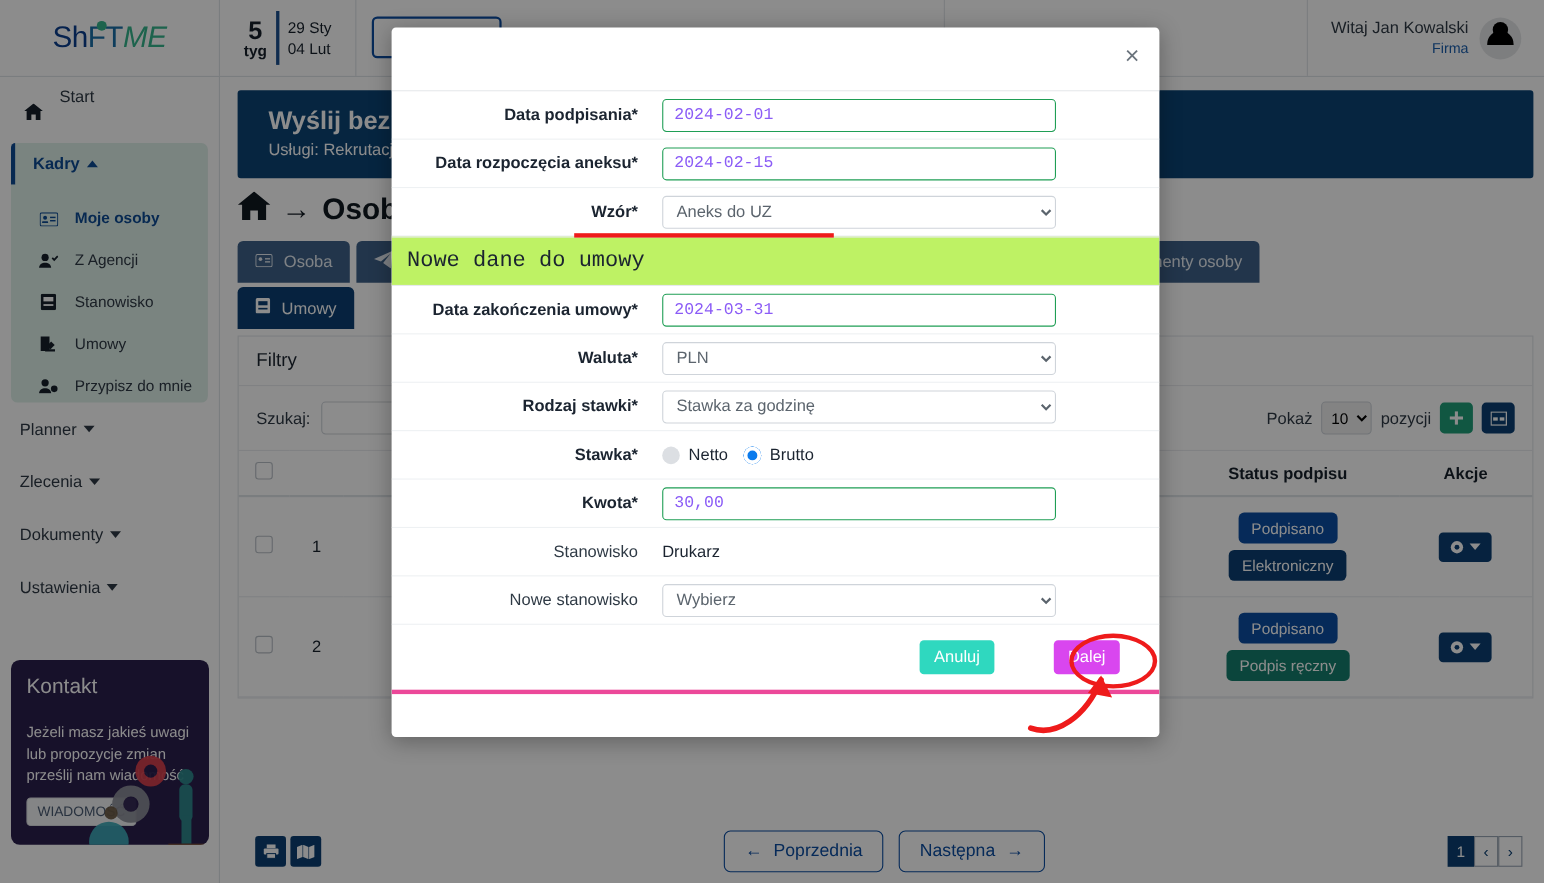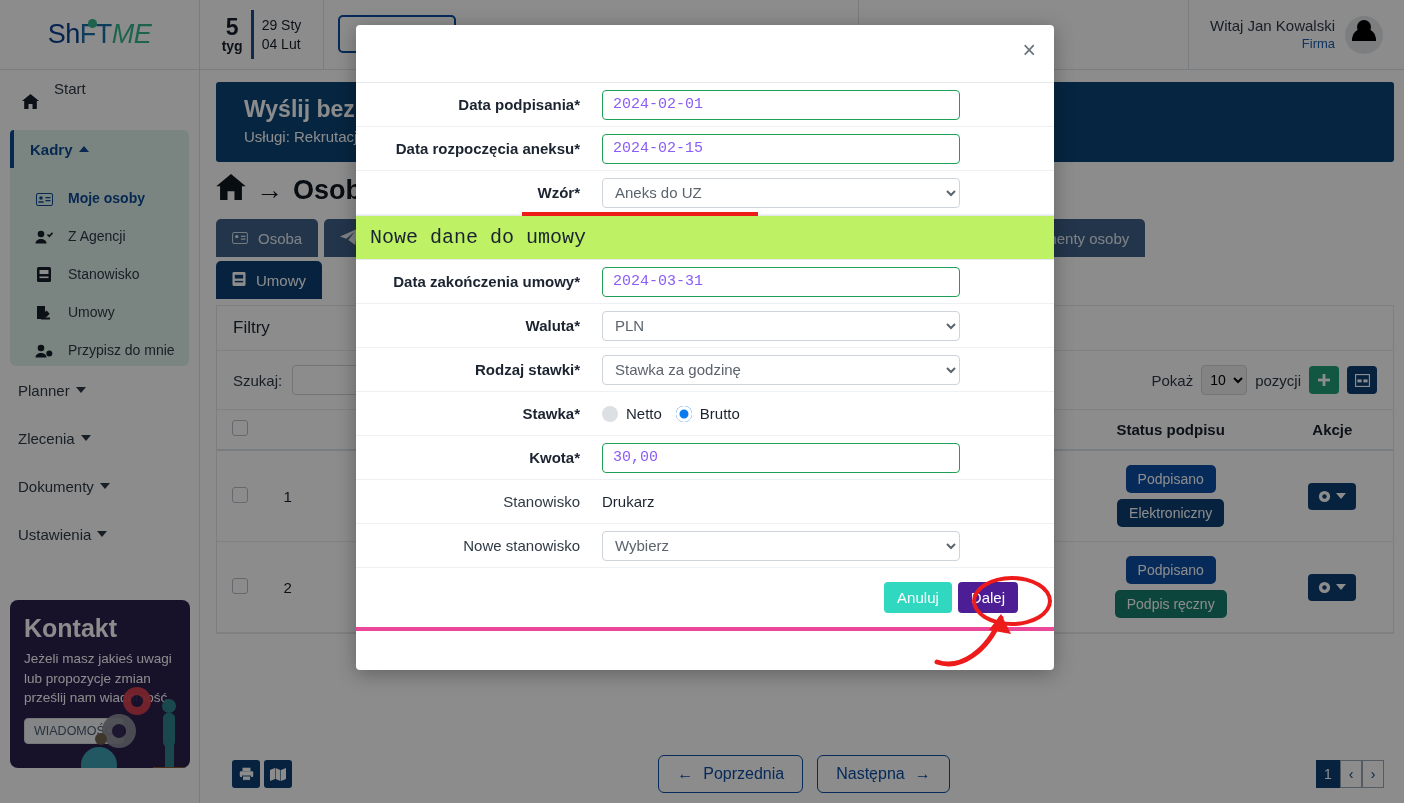--- a/index.html
+++ b/index.html
@@ -105,21 +105,21 @@
   }
   .caret-up { width:0;height:0;border-left:5px solid transparent;border-right:5px solid transparent;border-bottom:6px solid currentColor; display:inline-block; }
   .caret-dn { width:0;height:0;border-left:5px solid transparent;border-right:5px solid transparent;border-top:6px solid currentColor; display:inline-block; }
 
   .kontakt-card {
     position: absolute; left: 10px; bottom: 35px;
     width: 180px; height: 168px;
     background: #2b1f4e; border-radius: 8px;
     padding: 14px 14px 0 14px; color: #fff; overflow: hidden;
   }
-  .kontakt-title { font-size: 25px; font-weight: bold; margin-bottom: 6px; }
+  .kontakt-title { font-size: 19px; font-weight: normal; margin-bottom: 20px; }
   .kontakt-body { font-size: 13.5px; line-height: 1.45; }
   .kontakt-btn {
     margin-top: 10px; display:inline-block;
     background: #f1f3f4; color: #4a5b73; font-size: 12.5px;
     padding: 5px 9px; border-radius: 4px; border: 1px solid #d7dade;
   }
   .gear-art { position:absolute; right: -5px; bottom: -6px; opacity: 0.95; }
 
   
   .main {
@@ -228,21 +228,21 @@
     background: #bef264; border-top: 1px solid #e6e9ec; border-bottom: 1px solid #e6e9ec;
     padding: 10px 0 10px 14px; font-size: 20px; color: #1b2430; font-family: Liberation Mono, monospace;
   }
   .radios { display:flex; align-items:center; gap: 14px; font-size: 15px; color: #1b2430; }
   .radio { display:flex; align-items:center; gap: 8px; }
   .rdot { width: 16px; height: 16px; border-radius: 50%; background: #dcdfe3; display:inline-block; }
   .rdot.on { background: #0b7bed; box-shadow: inset 0 0 0 3.5px #fff, inset 0 0 0 8px #0b7bed; }
   .btn-row { display:flex; justify-content:flex-end; gap: 6px; padding: 14px 36px 14px 0; border-bottom: 4px solid #ec4899; }
   .btn { border: none; border-radius: 4px; padding: 7px 13px; font-size: 15px; color: #fff; font-family: "Liberation Sans", sans-serif; }
   .btn-anuluj { background: #2fd8bf; }
-  .btn-dalej { background: #4c1d95; }
+  .btn-dalej { background: #d946ef; margin-left: 48px; }
 
   
   .ann-underline {
     position: absolute; left: 522px; top: 212px; width: 236px; height: 4px;
     background: #ee1b1b; z-index: 120;
   }
   .ann-ellipse {
     position: absolute; left: 972px; top: 576px; width: 80px; height: 50px;
     border: 4px solid #ee1b1b; border-radius: 50%; z-index: 120;
   }

